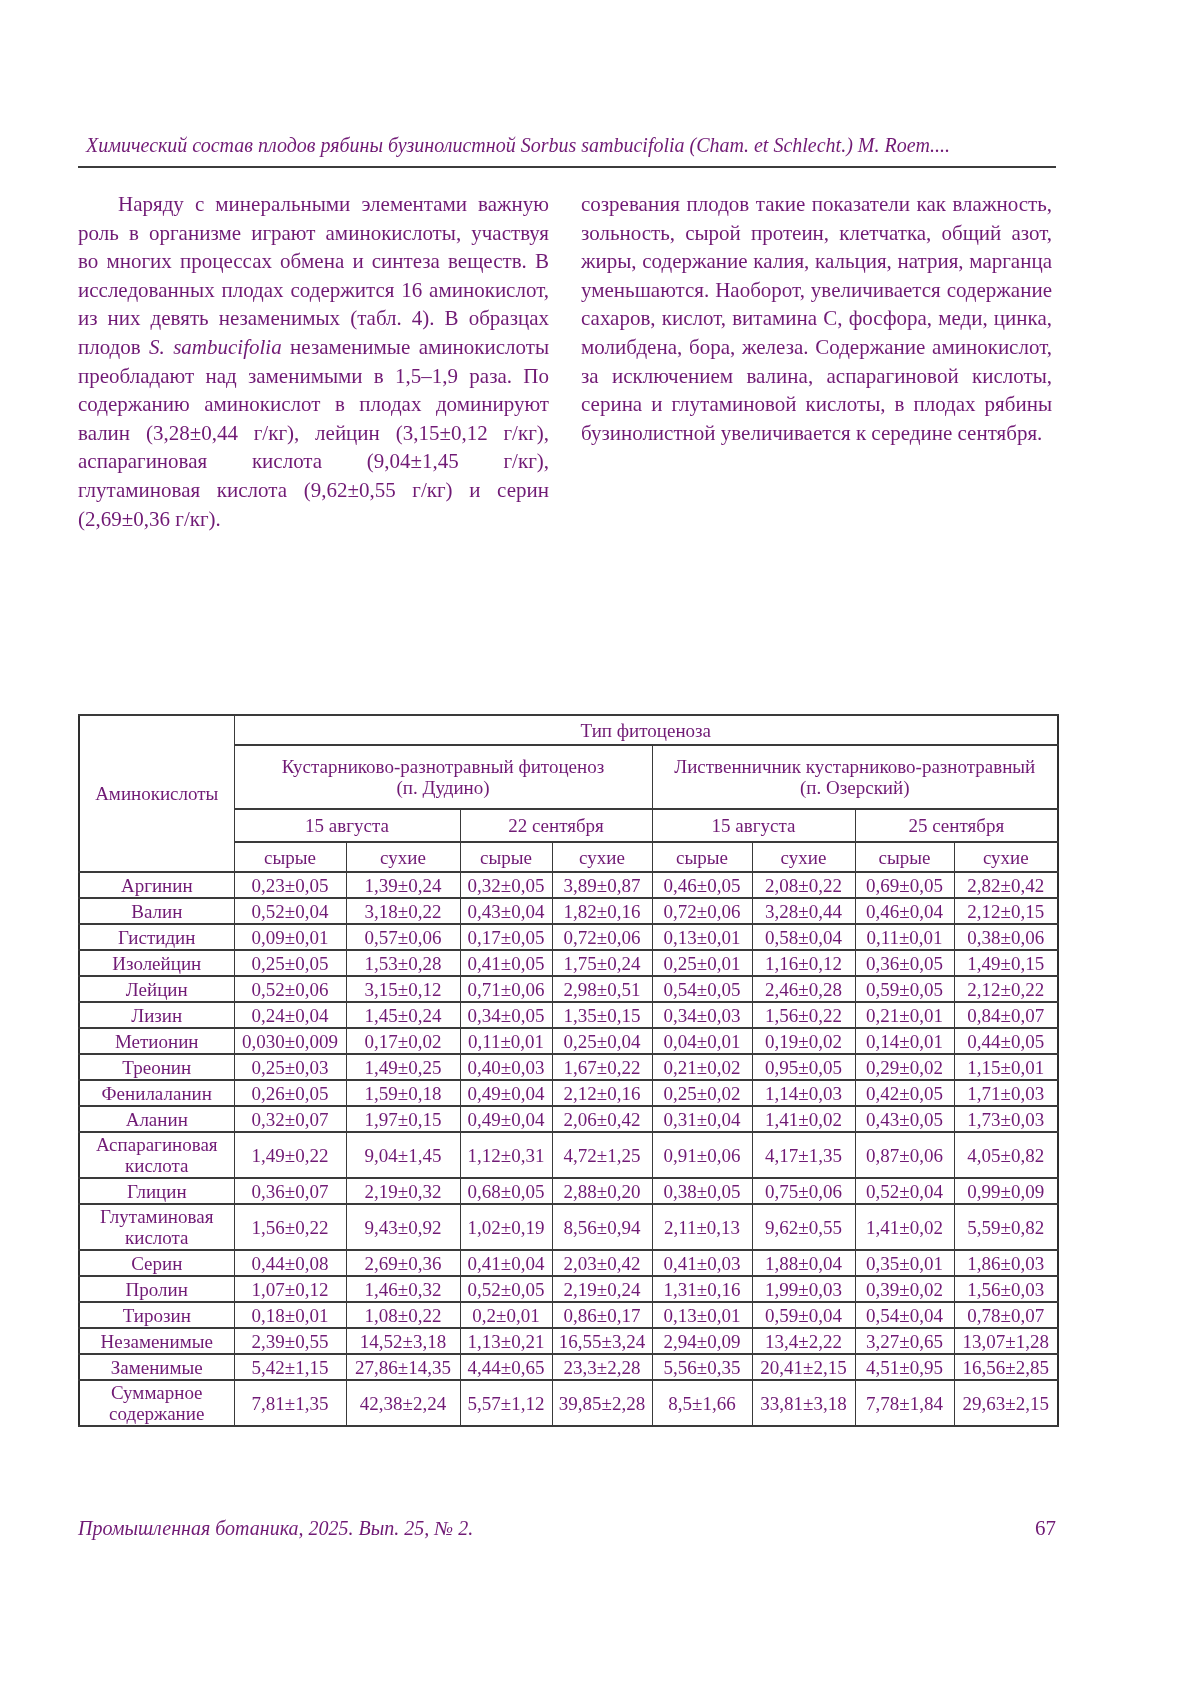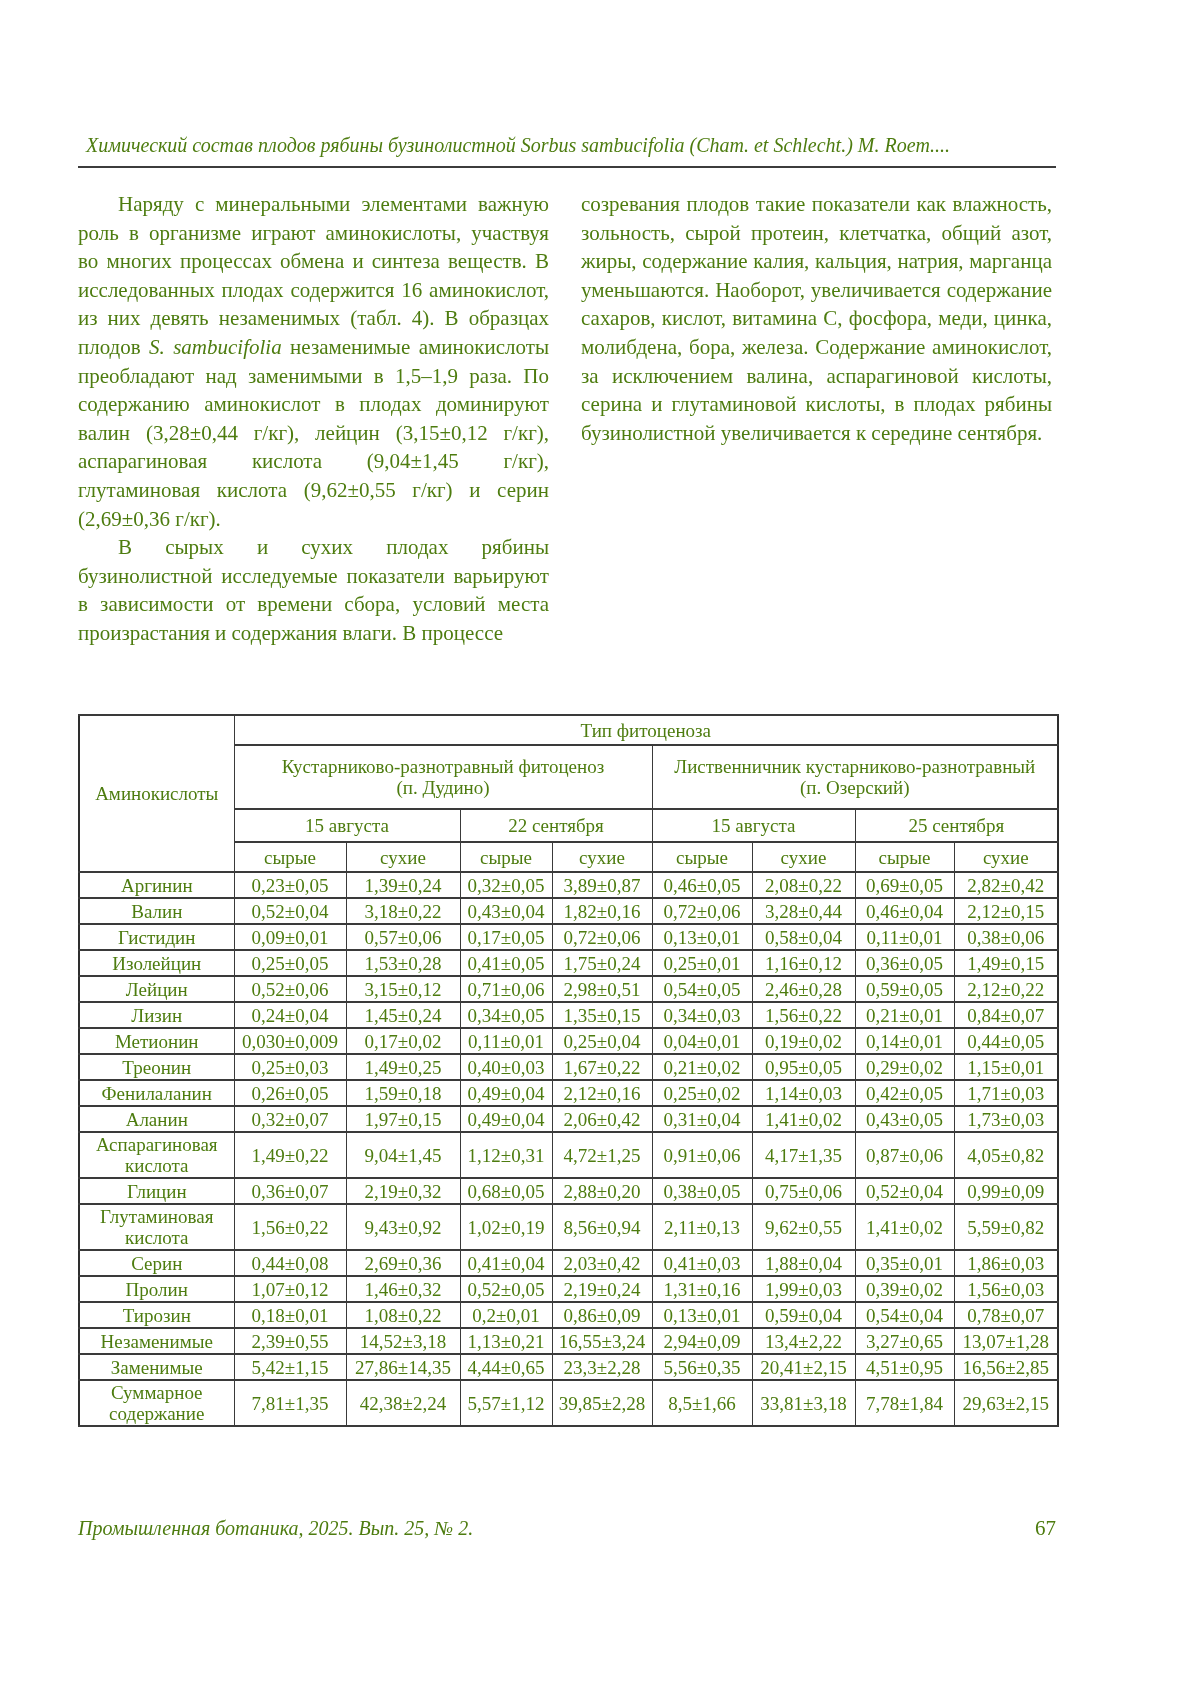--- a/index.html
+++ b/index.html
@@ -1,20 +1,20 @@
 <!DOCTYPE html>
 <html lang="ru"><head>
 <meta charset="utf-8">
 <style>
   html,body{margin:0;padding:0;background:#ffffff;}
   .page{
     position:relative;
     width:1200px;height:1697px;
     background:#ffffff;
-    color:#4d7c0f;
+    color:#701a75;
     font-family:"Liberation Serif","DejaVu Serif",serif;
     overflow:hidden;
   }
   .running-head{
     position:absolute;left:78px;top:134px;width:978px;
     font-style:italic;font-size:20px;
     padding:0 0 9px 8px;
     border-bottom:2px solid #3c3c3c;
     box-sizing:border-box;
     white-space:nowrap;
@@ -64,21 +64,20 @@
 </head>
 <body>
 
 <div class="page">
 
   <div class="running-head">Химический состав плодов рябины бузинолистной Sorbus sambucifolia (Cham. et Schlecht.) M. Roem....</div>
 
   <div class="body-text">
     <div class="col">
       <p class="para indent"><span>Наряду с минеральными элементами важную роль в организме играют аминокислоты, участвуя во многих процессах обмена и синтеза веществ. В исследованных плодах содержится 16 аминокислот, из них девять незаменимых (табл. 4). В образцах плодов </span><span class="species">S. sambucifolia</span><span> незаменимые аминокислоты преобладают над заменимыми в 1,5–1,9 раза. По содержанию аминокислот в плодах доминируют валин (3,28±0,44 г/кг), лейцин (3,15±0,12 г/кг), аспарагиновая кислота (9,04±1,45 г/кг), глутаминовая кислота (9,62±0,55 г/кг) и серин (2,69±0,36 г/кг).</span></p>
-      <p class="para indent">В сырых и сухих плодах рябины бузинолистной исследуемые показатели варьируют в зависимости от времени сбора, условий места произрастания и содержания влаги. В процессе</p>
     </div>
     <div class="col">
       <p class="para">созревания плодов такие показатели как влажность, зольность, сырой протеин, клетчатка, общий азот, жиры, содержание калия, кальция, натрия, марганца уменьшаются. Наоборот, увеличивается содержание сахаров, кислот, витамина С, фосфора, меди, цинка, молибдена, бора, железа. Содержание аминокислот, за исключением валина, аспарагиновой кислоты, серина и глутаминовой кислоты, в плодах рябины бузинолистной увеличивается к середине сентября.</p>
     </div>
   </div>
 
 
   <table class="amino">
     <colgroup>
       <col style="width:155px">
@@ -287,21 +286,21 @@
           <td>1,31±0,16</td>
           <td>1,99±0,03</td>
           <td>0,39±0,02</td>
           <td>1,56±0,03</td>
         </tr>
         <tr>
           <td class="rowlabel">Тирозин</td>
           <td>0,18±0,01</td>
           <td>1,08±0,22</td>
           <td>0,2±0,01</td>
-          <td>0,86±0,09</td>
+          <td>0,86±0,17</td>
           <td>0,13±0,01</td>
           <td>0,59±0,04</td>
           <td>0,54±0,04</td>
           <td>0,78±0,07</td>
         </tr>
         <tr>
           <td class="rowlabel">Незаменимые</td>
           <td>2,39±0,55</td>
           <td>14,52±3,18</td>
           <td>1,13±0,21</td>

